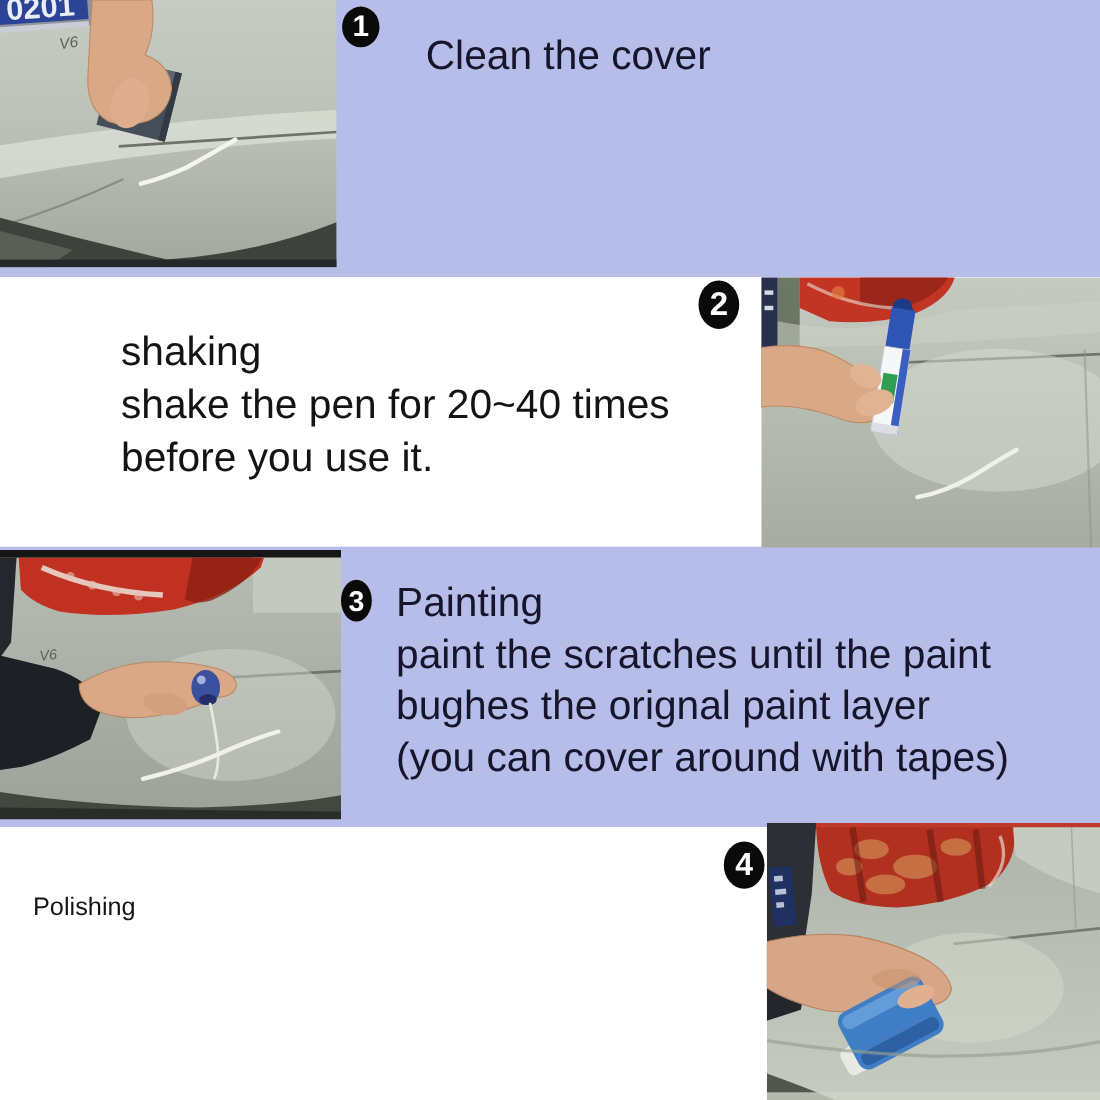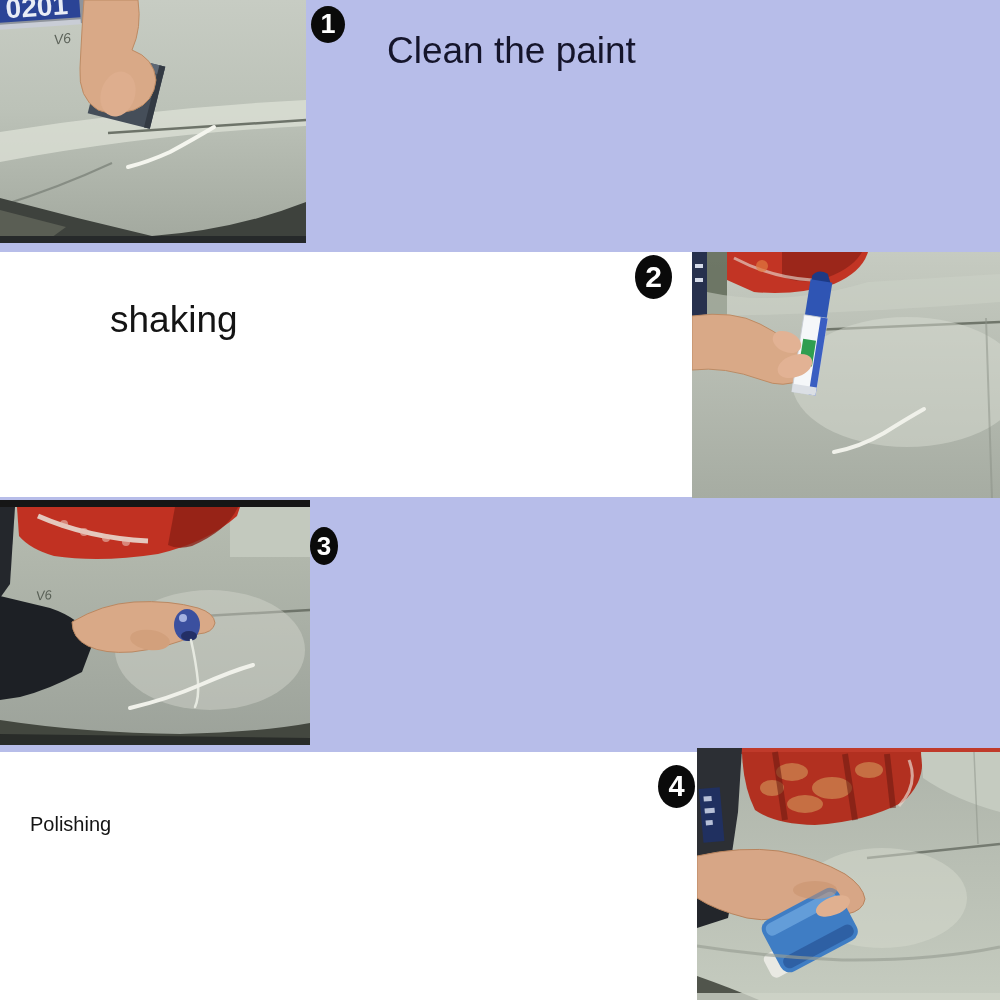--- a/index.html
+++ b/index.html
@@ -28,21 +28,21 @@
   #badge1{left:311px;top:6px;width:34px;height:37px;font-size:27px;}
   #badge2{left:635px;top:255px;width:37px;height:44px;font-size:30px;}
   #badge3{left:310px;top:527px;width:28px;height:38px;font-size:26px;}
   #badge4{left:658px;top:765px;width:37px;height:43px;font-size:29px;}
 
   .step-text{position:absolute;z-index:2;}
   .step-title,.step-body{white-space:pre-line;}
   #text1{left:387px;top:26px;font-size:37px;line-height:49px;color:#15152b;}
   #text2{left:110px;top:296px;font-size:37px;line-height:48px;color:#141414;}
   #text3{left:360px;top:524px;font-size:37px;line-height:47px;color:#15152b;}
-  #text4{left:30px;top:806px;font-size:20px;line-height:36px;color:#141414;}
+  #text4{left:30px;top:806px;font-size:23px;line-height:36px;color:#141414;}
 </style>
 </head>
 <body>
 
 <div>
 
   <div class="panel" id="panel1"></div>
   <div class="panel" id="panel2"></div>
   <div class="panel" id="panel3"></div>
   <div class="panel" id="panel4"></div>
@@ -206,24 +206,30 @@
       <span>2</span>
     </div>
   <div class="badge" id="badge3">
       <span>3</span>
     </div>
   <div class="badge" id="badge4">
       <span>4</span>
     </div>
 
   <div class="step-text" id="text1">
-    <div class="step-title">Clean the paint</div>
+    <div class="step-title">Clean the cover</div>
   </div>
   <div class="step-text" id="text2">
     <div class="step-title">shaking</div>
+    <div class="step-body">shake the pen for 20~40 times
+before you use it.</div>
   </div>
   <div class="step-text" id="text3">
+    <div class="step-title">Painting</div>
+    <div class="step-body">paint the scratches until the paint
+bughes the orignal paint layer
+(you can cover around with tapes)</div>
   </div>
   <div class="step-text" id="text4">
     <div class="step-title">Polishing</div>
   </div>
 
 </div>
 
 </body></html>

